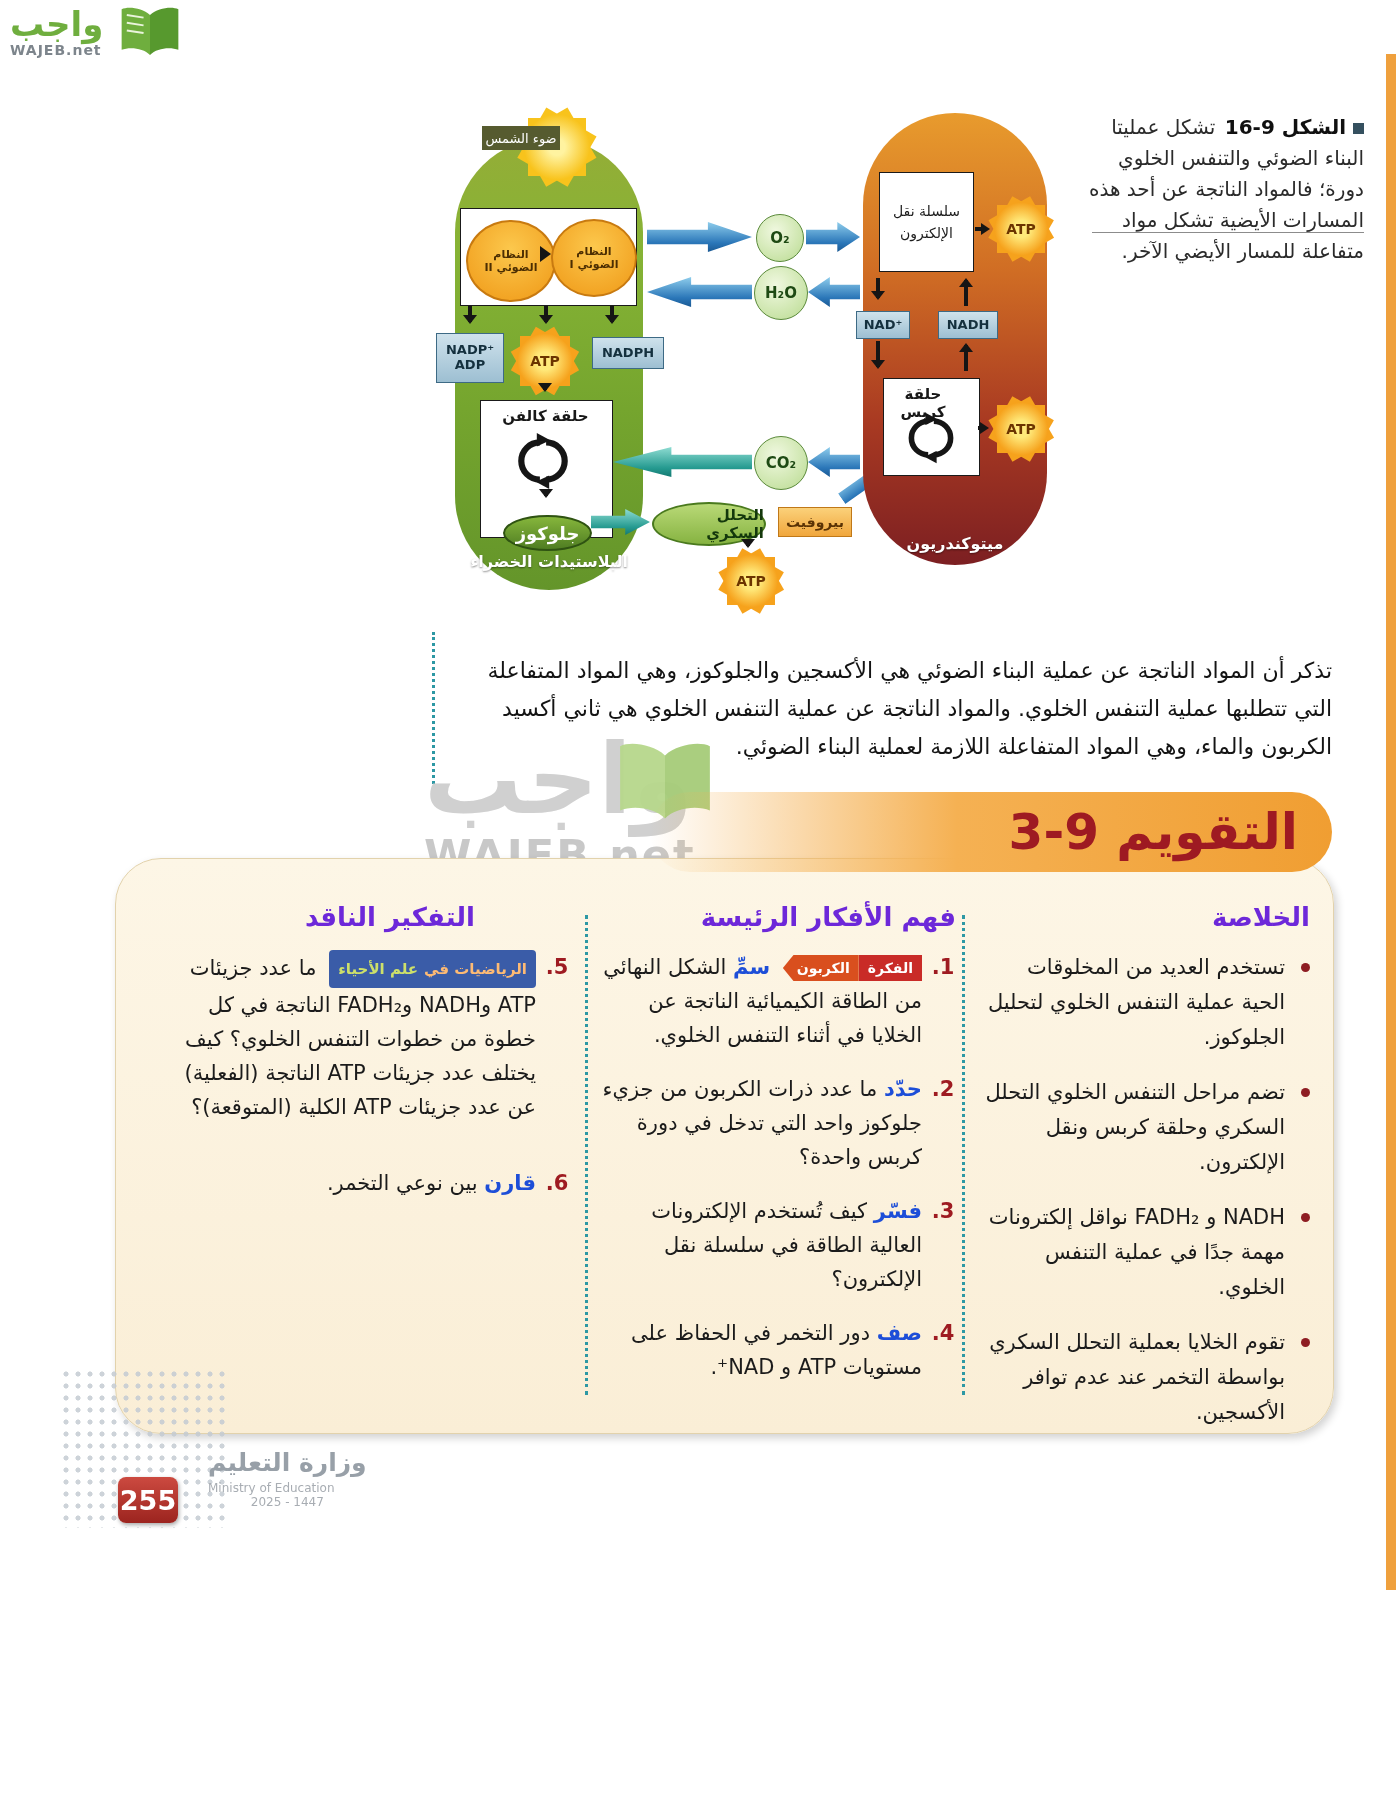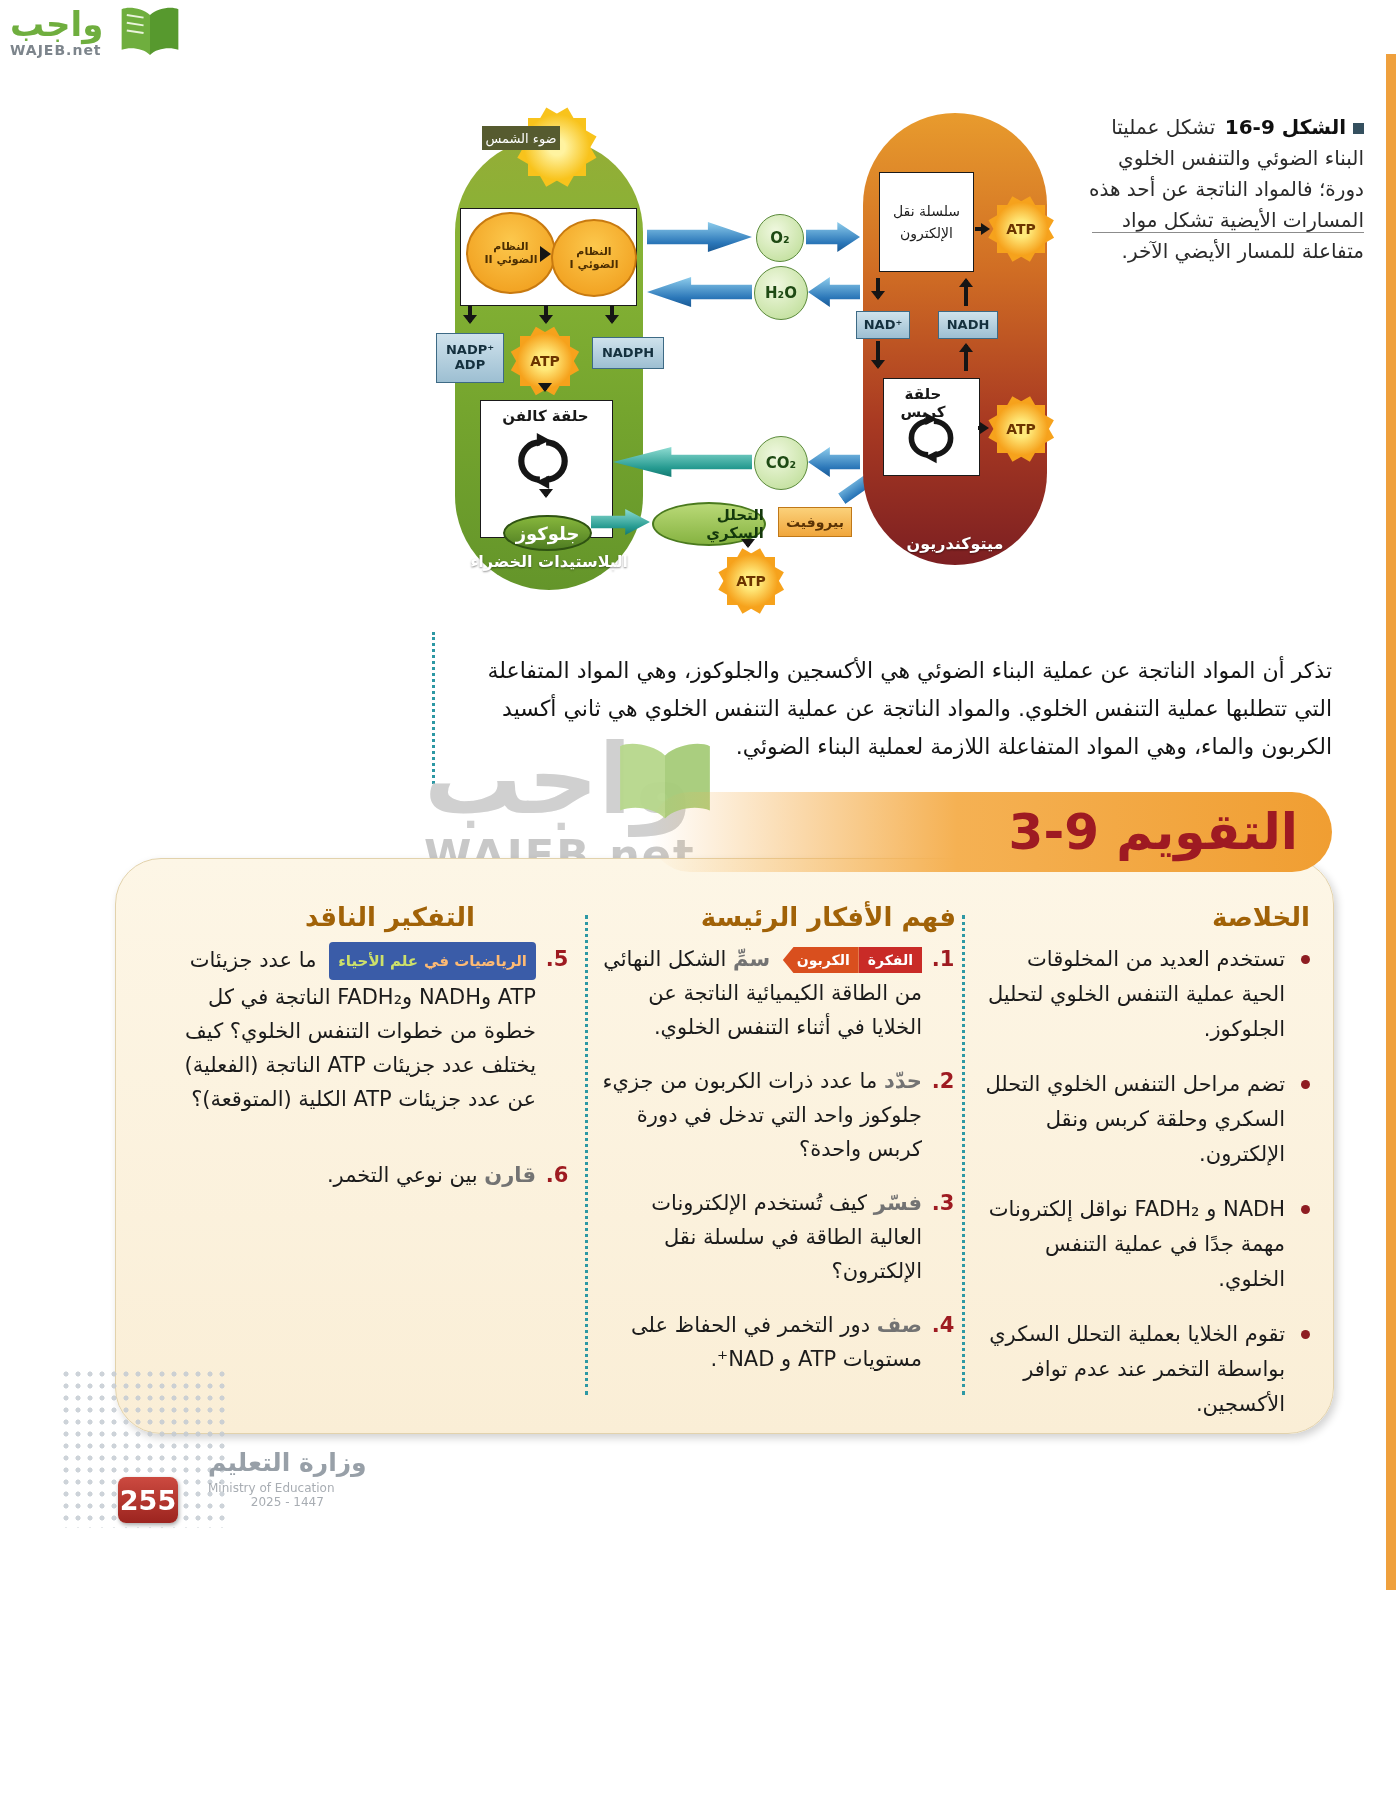--- a/index.html
+++ b/index.html
@@ -76,26 +76,26 @@
   
   .assessbox{position:absolute;left:115px;top:858px;width:1217px;height:574px;border-radius:46px;
              background:linear-gradient(180deg,#fdf6e6,#faeed6);border:1px solid #e2d2ac;
              box-shadow:3px 4px 9px rgba(0,0,0,.18);}
   .banner{position:absolute;left:650px;top:792px;width:682px;height:80px;border-radius:42px;
           background:linear-gradient(to left,#f09e32 0%,#f5b153 55%,rgba(251,240,217,0) 100%);}
   .banner .ttl{position:absolute;inset:0;direction:rtl;padding-right:34px;
                font-size:50px;font-weight:bold;color:#9e1a22;line-height:80px;}
   .sep{position:absolute;width:0;border-left:3px dotted #2d98a4;}
   .col{position:absolute;direction:rtl;text-align:right;}
-  .colhead{font-size:26px;font-weight:bold;color:#a16207;margin-bottom:10px;}
+  .colhead{font-size:26px;font-weight:bold;color:#6d28d9;margin-bottom:18px;}
   .bullets .bi{display:flex;gap:16px;margin-bottom:20px;font-size:21px;line-height:35px;color:#1b1b1b;}
   .bullets .dot{flex:0 0 auto;width:9px;height:9px;border-radius:50%;background:#8e1d22;margin-top:13px;}
   .qitem{display:flex;gap:8px;margin-bottom:20px;font-size:21px;line-height:34px;color:#1b1b1b;}
   .qitem .num{flex:0 0 26px;font-weight:bold;color:#9e1b21;text-align:center;}
-  .qitem .verb{font-weight:bold;color:#737373;}
+  .qitem .verb{font-weight:bold;color:#1d4ed8;}
   .badge-idea{display:inline-flex;vertical-align:middle;margin-left:6px;height:26px;font-size:14px;font-weight:bold;color:#fff;}
   .badge-idea .p1{background:#c92b27;padding:2px 9px;display:flex;align-items:center;}
   .badge-idea .p2{background:#d94f1e;padding:2px 9px 2px 14px;display:flex;align-items:center;
                   clip-path:polygon(0 50%,14% 0,100% 0,100% 100%,14% 100%);}
   .badge-math{display:inline-flex;vertical-align:middle;margin-left:6px;background:#3a5ca8;border-radius:4px;
               padding:2px 9px;gap:6px;font-size:15px;font-weight:bold;}
   .badge-math .m1{color:#fdba74;}
   .badge-math .m2{color:#cde06a;}
 
   
@@ -136,21 +136,21 @@
   <div class="cap chloro" style="left:455px;top:138px;width:188px;height:452px;"></div>
 
   <div class="burst sun" style="left:520px;top:110px;width:74px;height:74px;">
     <i></i>
       <i></i>
       <i></i>
   </div>
   <div class="cap" style="left:482px;top:126px;width:78px;height:24px;background:#565b2f;color:#fff;font-size:13px;display:flex;align-items:center;justify-content:center;z-index:2;direction:rtl;">ضوء الشمس</div>
 
   <div class="wbox" style="left:460px;top:208px;width:175px;height:96px;"></div>
-  <div class="psoval" style="left:466px;top:212px;width:78px;height:70px;font-size:11px;padding:4px;">النظام الضوئي II</div>
+  <div class="psoval" style="left:466px;top:220px;width:78px;height:70px;font-size:11px;padding:4px;">النظام الضوئي II</div>
   <div class="psoval" style="left:551px;top:219px;width:74px;height:66px;font-size:11px;padding:4px;">النظام الضوئي I</div>
   <div class="tri-r" style="left:540px;top:246px;"></div>
 
   <div class="va down" style="left:468px;top:306px;height:16px;"></div>
   <div class="va down" style="left:544px;top:306px;height:16px;"></div>
   <div class="va down" style="left:610px;top:306px;height:16px;"></div>
 
   <div class="bluebox" style="left:436px;top:333px;width:66px;height:48px;font-size:13px;">
     <span>NADP⁺</span>
     <span>ADP</span>

